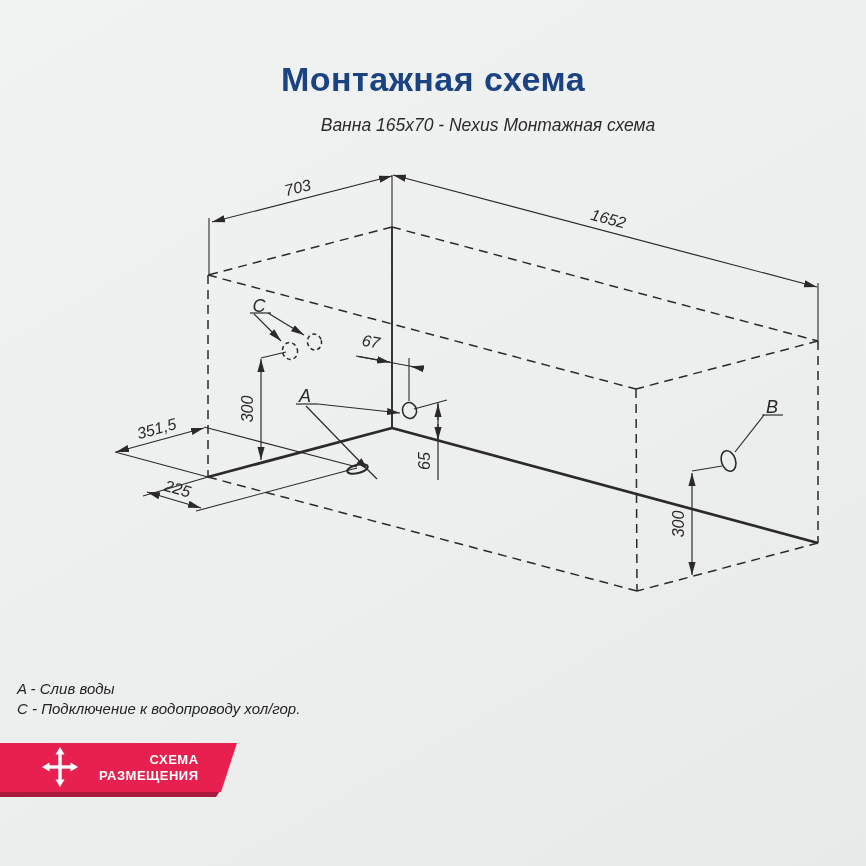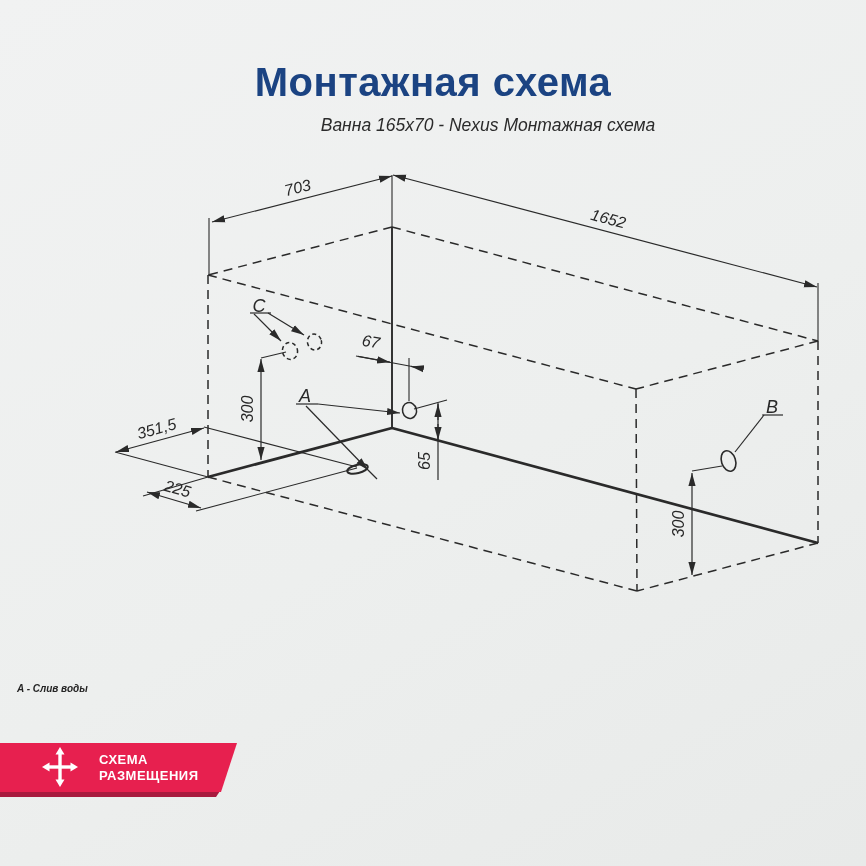--- a/index.html
+++ b/index.html
@@ -3,44 +3,44 @@
 <meta charset="utf-8">
 <style>
   html,body{margin:0;padding:0;}
   body{
     width:866px;height:866px;position:relative;overflow:hidden;
     background:linear-gradient(150deg,#f1f2f2 0%,#edefee 55%,#e8eae9 100%);
     font-family:"Liberation Sans",sans-serif;color:#282828;
   }
   .title{
     position:absolute;top:60px;left:0;width:866px;text-align:center;
-    font-size:40px;font-weight:800;letter-spacing:.5px;
+    font-size:34px;font-weight:800;letter-spacing:.5px;
   }
   .subtitle{
     position:absolute;top:115px;left:0;width:866px;text-align:center;
     transform:translateX(55px);
     font-size:17.5px;font-style:italic;color:#2b2b2b;
   }
   .diagram-svg{position:absolute;top:0;left:0;}
   .legend{
     position:absolute;left:17px;top:679px;
-    font-size:10px;font-style:italic;line-height:19.5px;color:#242424;font-weight:bold;
+    font-size:15px;font-style:italic;line-height:19.5px;color:#242424;
   }
   .banner{
     position:absolute;left:0;top:743px;width:240px;height:49px;
     clip-path:polygon(0 0,237px 0,221px 49px,0 49px);
   }
   .banner-shadow{
     position:absolute;left:0;top:791px;width:222px;height:6px;
     clip-path:polygon(0 0,220px 0,216px 6px,0 6px);
   }
   .banner-icon{position:absolute;left:42px;top:747px;}
   .banner-text{
     position:absolute;left:99px;top:752px;color:#ffffff;
-    font-size:13px;font-weight:700;letter-spacing:.5px;line-height:15.5px;
+    font-size:13px;font-weight:700;letter-spacing:.5px;line-height:15.5px;text-align:right;
   }
   svg text{font-family:"Liberation Sans",sans-serif;font-style:italic;fill:#282828;}
   .dim-t{font-size:16px;}
   .pt-t{font-size:18px;}
 </style>
 </head>
 <body>
 
 <div class="title" style="color: rgb(27, 67, 130);">Монтажная схема</div>
 
@@ -151,20 +151,21 @@
     <line x1="250" y1="313" x2="271" y2="313"></line>
     <line x1="254" y1="314" x2="281" y2="341" marker-end="url(#arw)"></line>
     <line x1="268" y1="313" x2="304" y2="335" marker-end="url(#arw)"></line>
     <ellipse cx="290" cy="351" rx="7.5" ry="8.5" stroke-width="1.5" stroke-dasharray="4 3" transform="rotate(-15 290 351)"></ellipse>
     <ellipse cx="314.5" cy="342" rx="7" ry="8" stroke-width="1.5" stroke-dasharray="4 3" transform="rotate(-15 314.5 342)"></ellipse>
   </g>
 </svg>
 
 <div class="legend">
   <div>A - Слив воды</div>
+  <div>C - Подключение к водопроводу хол/гор.</div>
 </div>
 
 <div class="banner-shadow" style="background-color: rgb(168, 26, 62);"></div>
 <div class="banner" style="background-color: rgb(231, 32, 79);"></div>
 <svg class="banner-icon" width="36" height="40" viewBox="0 0 36 40">
   <g stroke="#ffffff" stroke-width="3.4" fill="#ffffff">
     <line x1="18" y1="6" x2="18" y2="34"></line>
     <line x1="6" y1="20" x2="30" y2="20"></line>
     <polygon points="18,0 13.5,7.5 22.5,7.5" stroke="none"></polygon>
     <polygon points="18,40 13.5,32.5 22.5,32.5" stroke="none"></polygon>

